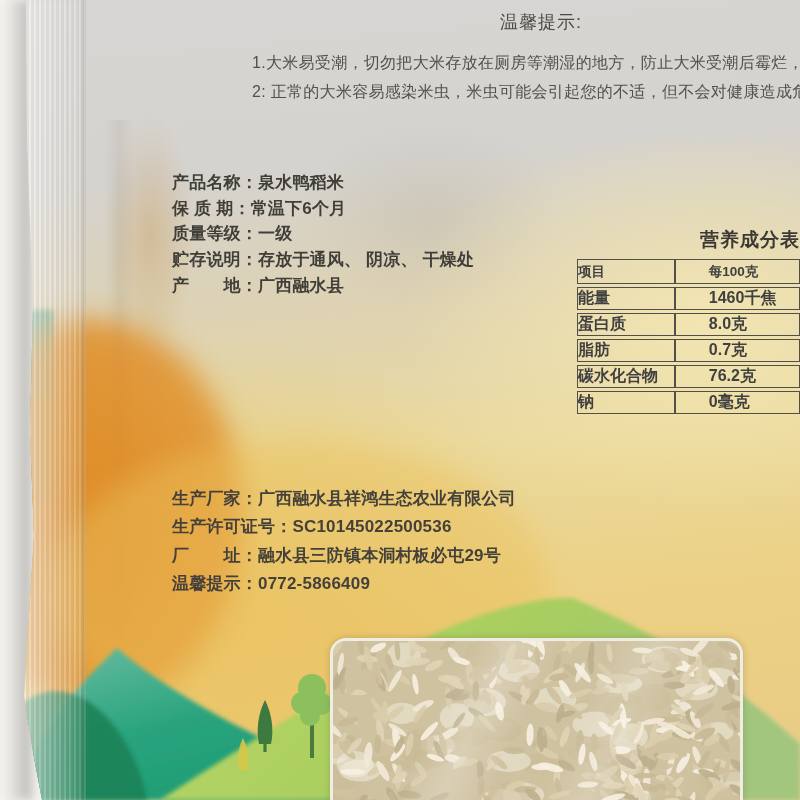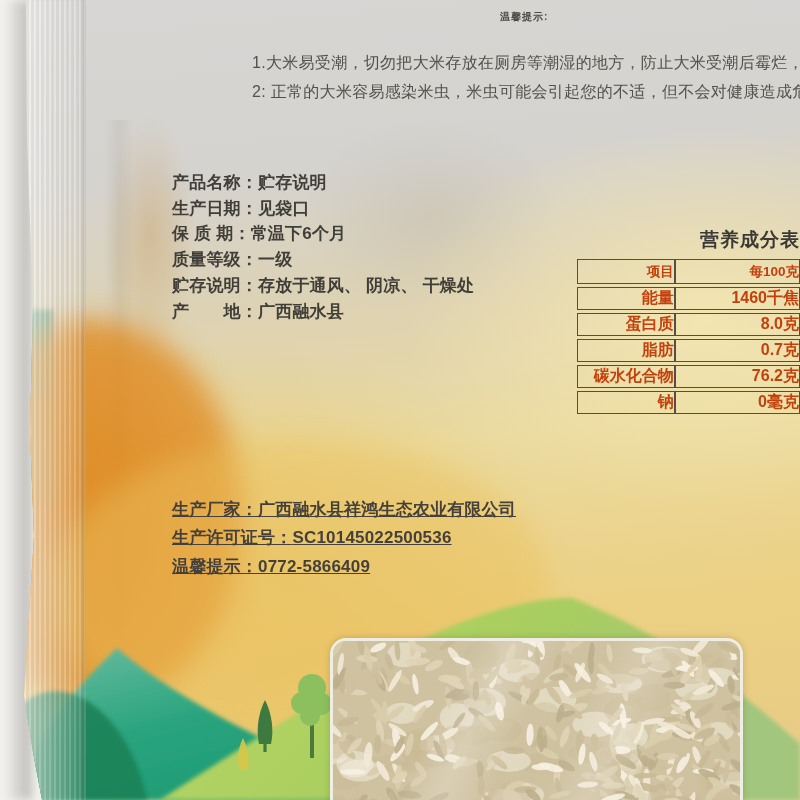--- a/index.html
+++ b/index.html
@@ -30,34 +30,34 @@
     box-shadow:0 0 6px rgba(80,70,50,.25);background:#cfc2a1;}
   .rice-window svg{position:absolute;inset:0;width:100%;height:100%;}
   .window-sheen{position:absolute;inset:0;
     background:linear-gradient(115deg,rgba(255,255,255,0) 28%,rgba(255,255,255,.22) 37%,rgba(255,255,255,0) 47%,rgba(255,255,255,0) 58%,rgba(255,255,255,.18) 67%,rgba(255,255,255,0) 76%);}
   .seal{position:absolute;left:24px;top:0;width:62px;height:100%;
     background:
       repeating-linear-gradient(90deg,rgba(255,255,255,.22) 0 2px,rgba(180,176,170,.16) 2px 5px),
       linear-gradient(90deg,rgba(250,250,248,.6),rgba(240,238,235,.28) 55%,rgba(235,232,228,0));
     box-shadow:inset -6px 0 6px -4px rgba(0,0,0,.14);}
   .txt{position:absolute;white-space:nowrap;}
-  .tips-title{left:500px;top:10px;font-size:10px;font-weight:700;color:#4c4a45;letter-spacing:1px;}
+  .tips-title{left:500px;top:10px;font-size:18px;font-weight:400;color:#4c4a45;letter-spacing:1px;}
   .tip1{left:252px;top:53px;}
   .tip2{left:252px;top:82px;}
   .tip-line{font-size:16px;font-weight:500;color:#53514b;letter-spacing:.3px;}
   .product-block{position:absolute;left:172px;top:170px;line-height:25.7px;
     font-size:17px;font-weight:700;color:#403e38;letter-spacing:.2px;white-space:nowrap;}
-  .mfr-block{position:absolute;left:172px;top:496px;line-height:28.4px;
-    font-size:17px;font-weight:700;color:#45413a;letter-spacing:.2px;white-space:nowrap;text-decoration:underline;}
+  .mfr-block{position:absolute;left:172px;top:485px;line-height:28.4px;
+    font-size:17px;font-weight:700;color:#45413a;letter-spacing:.2px;white-space:nowrap;}
   .nutrition{position:absolute;left:577px;top:227px;width:223px;}
   .nutrition-title{position:absolute;left:123px;top:0;font-size:19px;font-weight:600;
     color:#3b3934;white-space:nowrap;letter-spacing:1px;}
   .nutrition-table{position:absolute;left:0;top:29px;border-collapse:separate;border-spacing:0 3px;}
-  .nutrition-table td{border:1.6px solid #524f48;text-align:right;vertical-align:middle;
-    color:#c2410c;font-weight:700;padding:0;}
+  .nutrition-table td{border:1.6px solid #524f48;text-align:left;vertical-align:middle;
+    color:#404040;font-weight:700;padding:0;}
   .nutrition-table td.c1{width:116px;}
   .nutrition-table td.c2{width:104px;padding-left:33px;}
   .nutrition-table tr.hd td{height:23px;font-size:13.5px;}
   .nutrition-table tr.bd td{height:16px;font-size:16px;}
 </style>
 </head>
 <body>
 
 <div class="stage">
   <div class="backdrop"></div>
@@ -533,22 +533,21 @@
       <div class="window-sheen"></div>
     </div>
 
     <div class="seal"></div>
 
     <div class="txt tips-title">温馨提示:</div>
     <div class="txt tip-line tip1">1.大米易受潮，切勿把大米存放在厕房等潮湿的地方，防止大米受潮后霉烂， 变</div>
     <div class="txt tip-line tip2">2: 正常的大米容易感染米虫，米虫可能会引起您的不适，但不会对健康造成危害</div>
 
     <div class="product-block">
-      <div><span>产品名称：</span><span>贮存说明</span></div>
-      <div><span>生产日期：</span><span>见袋口</span></div>
+      <div><span>产品名称：</span><span>泉水鸭稻米</span></div>
       <div><span>保 质 期：</span><span>常温下6个月</span></div>
       <div><span>质量等级：</span><span>一级</span></div>
       <div><span>贮存说明：</span><span>存放于通风、 阴凉、 干燥处</span></div>
       <div><span>产　　地：</span><span>广西融水县</span></div>
     </div>
 
     <div class="nutrition">
       <div class="nutrition-title">营养成分表</div>
       <table class="nutrition-table">
         <tbody>
@@ -576,16 +575,17 @@
           <td class="c1">钠</td>
           <td class="c2">0毫克</td>
         </tr>
       </tbody>
         </table>
     </div>
 
     <div class="mfr-block">
       <div><span>生产厂家：</span><span>广西融水县祥鸿生态农业有限公司</span></div>
       <div><span>生产许可证号：</span><span>SC10145022500536</span></div>
+      <div><span>厂　　址：</span><span>融水县三防镇本洞村板必屯29号</span></div>
       <div><span>温馨提示：</span><span>0772-5866409</span></div>
     </div>
   </div>
 </div>
 
 </body></html>

